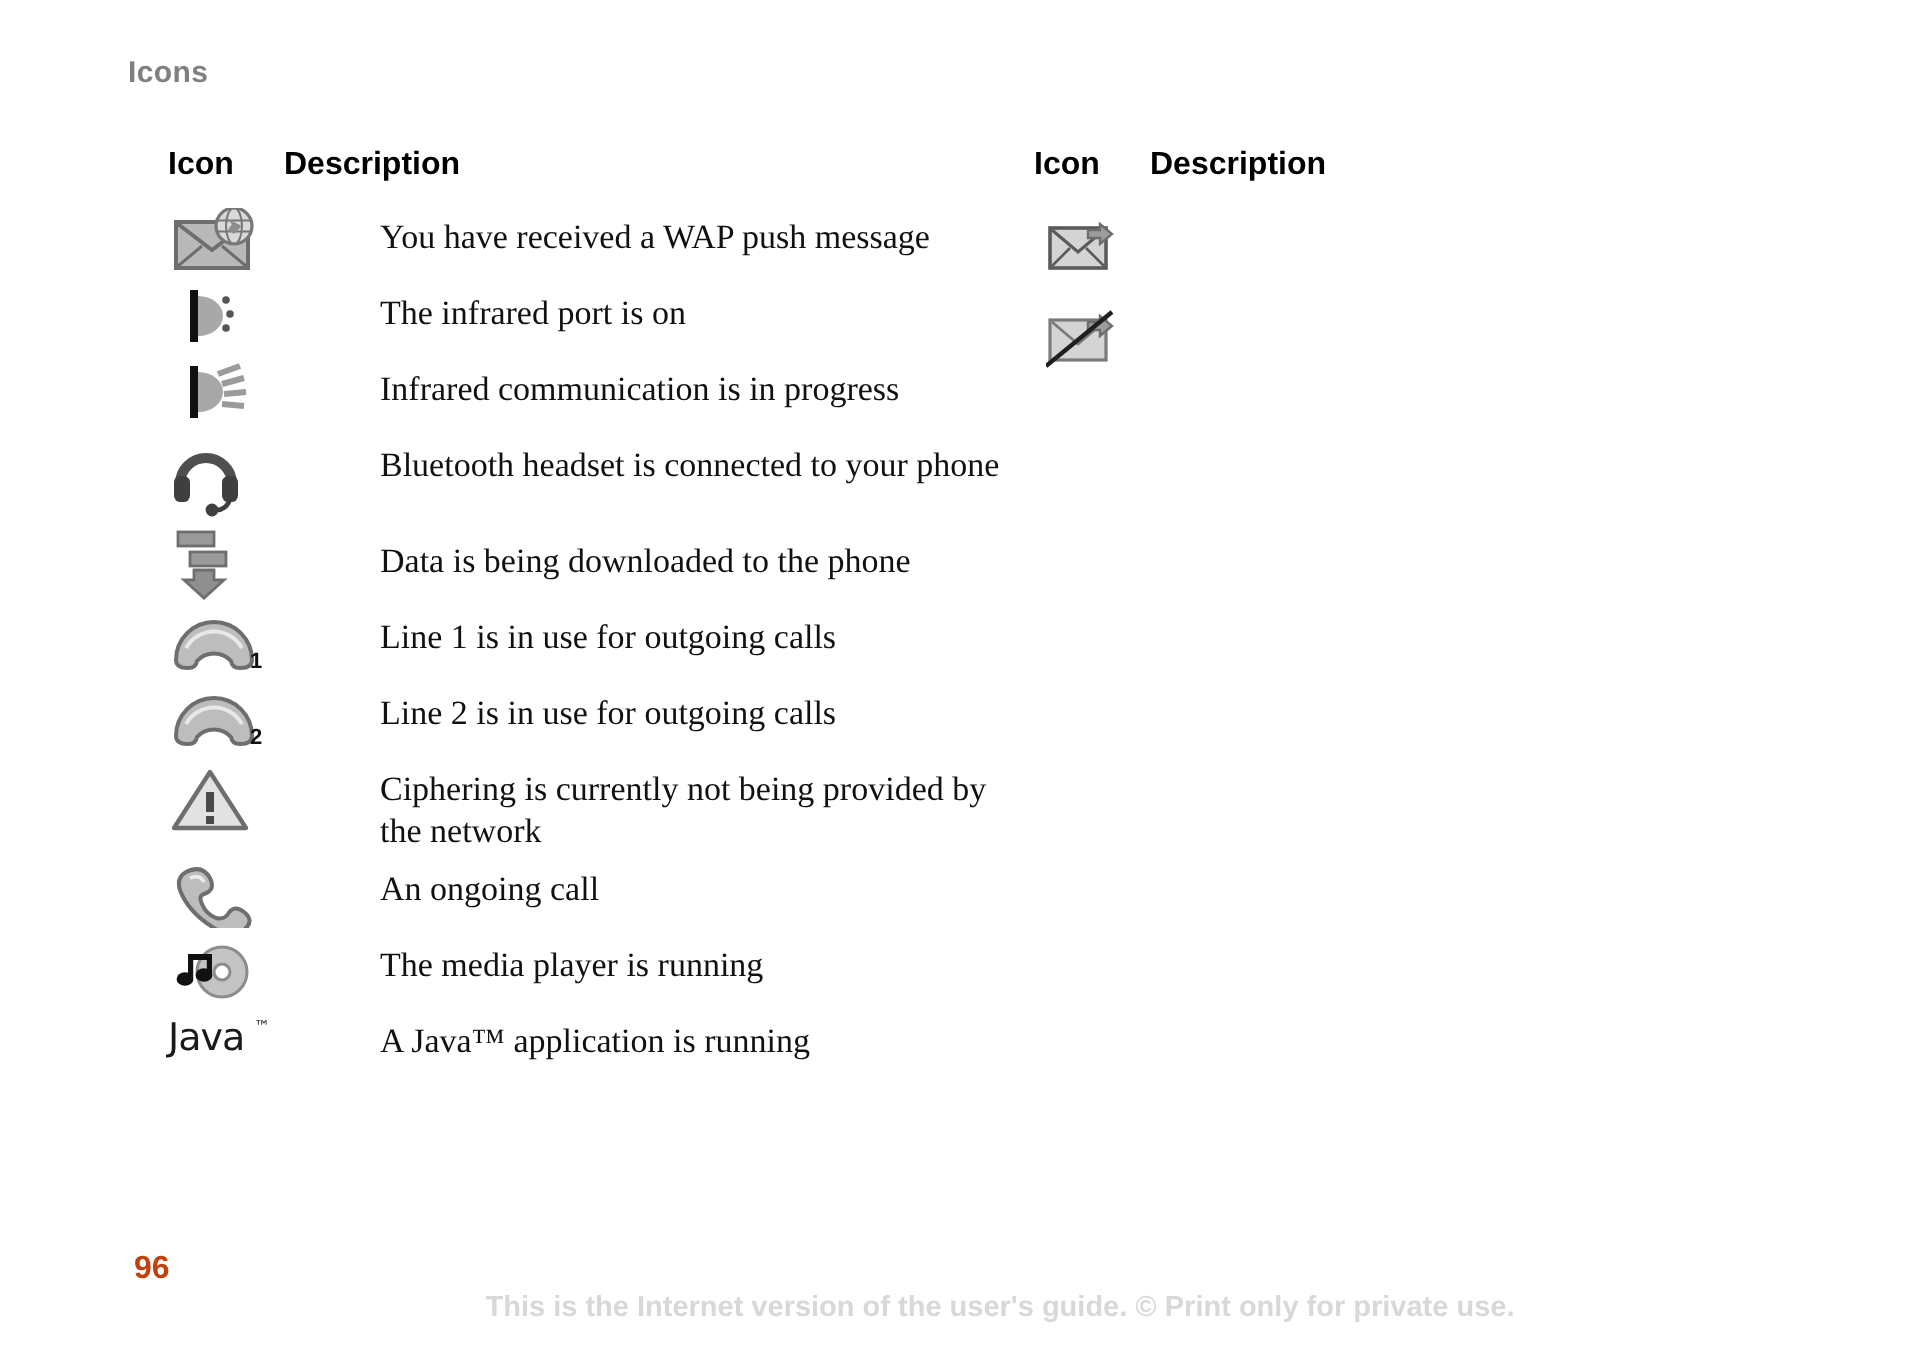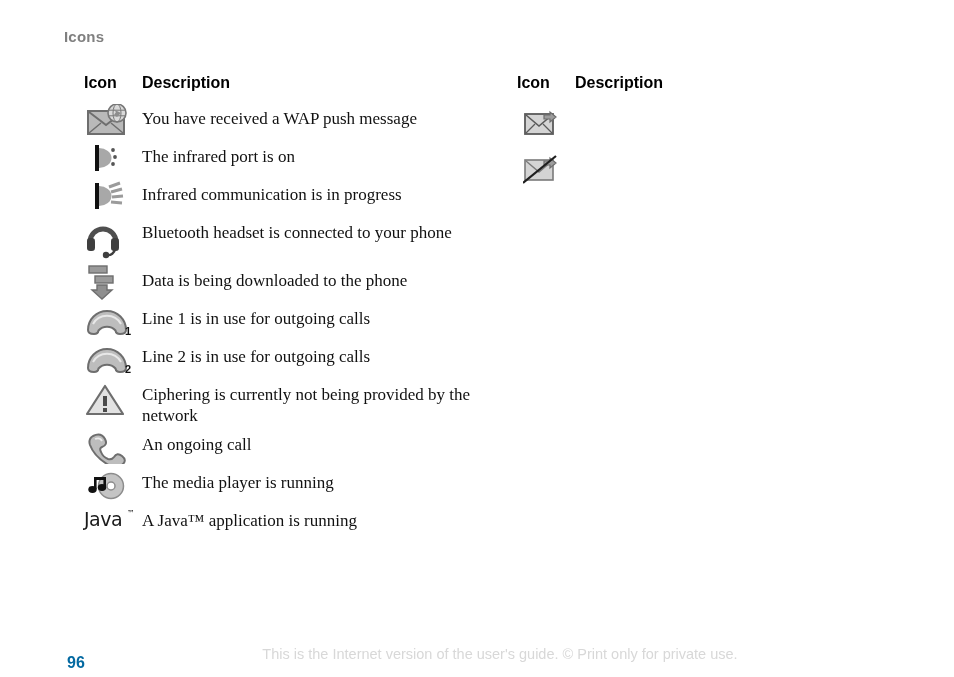--- a/index.html
+++ b/index.html
@@ -64,20 +64,21 @@
     min-width: 58px;
     height: 34px;
     position: relative;
   }
   .row .desc-cell {
     font-family: "Liberation Serif", "DejaVu Serif", serif;
     font-size: 17px;
     line-height: 21px;
     color: #111111;
     padding-top: 4px;
+    margin-left: 48px;
   }
   .row.tall .icon-cell { height: 44px; }
 
   
   .gi { position: absolute; left: 0; top: 0; }
 
   
   .sub {
     position: absolute;
     font-family: "Liberation Sans", sans-serif;
@@ -107,31 +108,30 @@
   }
 
   
   .page-number {
     position: absolute;
     left: 67px;
     top: 626px;
     font-family: "Liberation Sans", sans-serif;
     font-weight: bold;
     font-size: 16px;
-    color: #0369a1;
-    margin-top: 28px;
+    color: #c2410c;
   }
   .footer-note {
     position: absolute;
     left: 0;
     right: 0;
     top: 646px;
     text-align: center;
     font-family: "Liberation Sans", sans-serif;
-    font-weight: normal;
+    font-weight: bold;
     font-size: 14.5px;
     color: #d8d8d8;
     padding-left: 46px;
   }
 </style>
 </head>
 <body>
 
 <div class="page">
 

